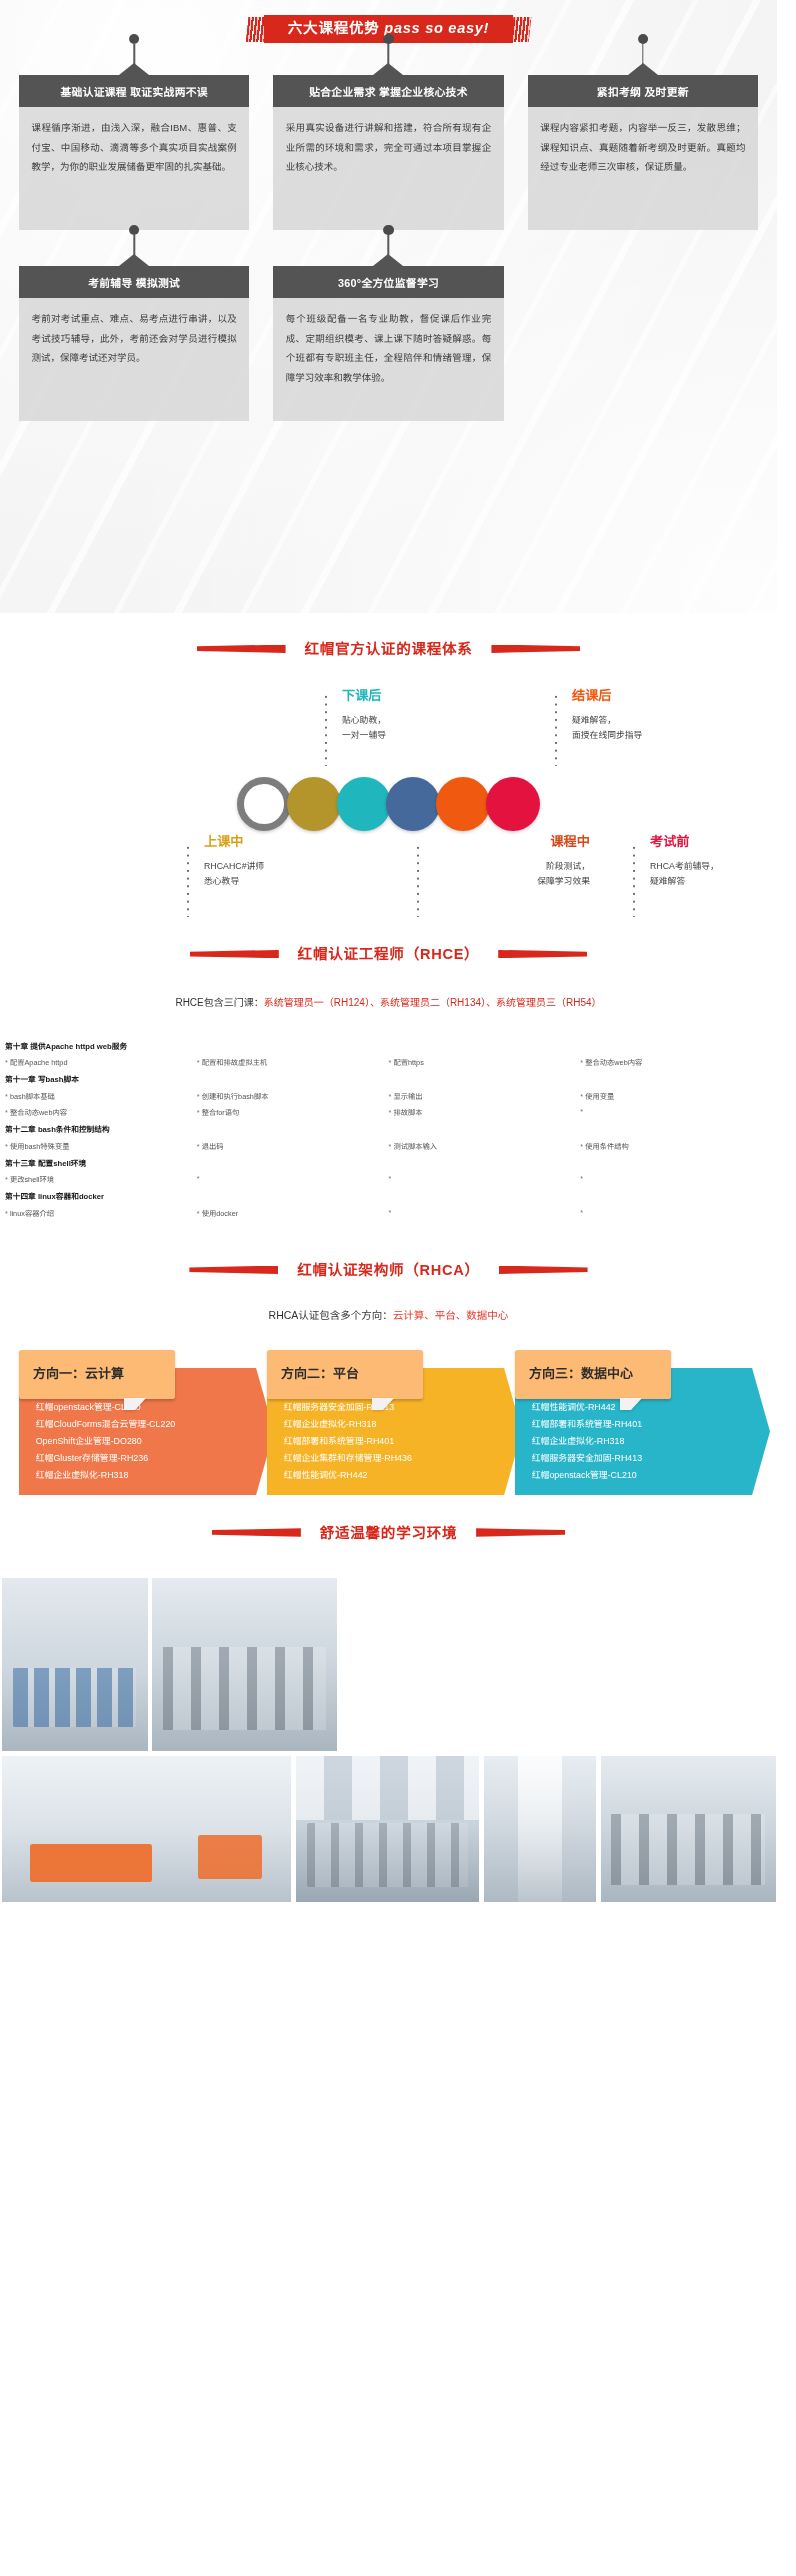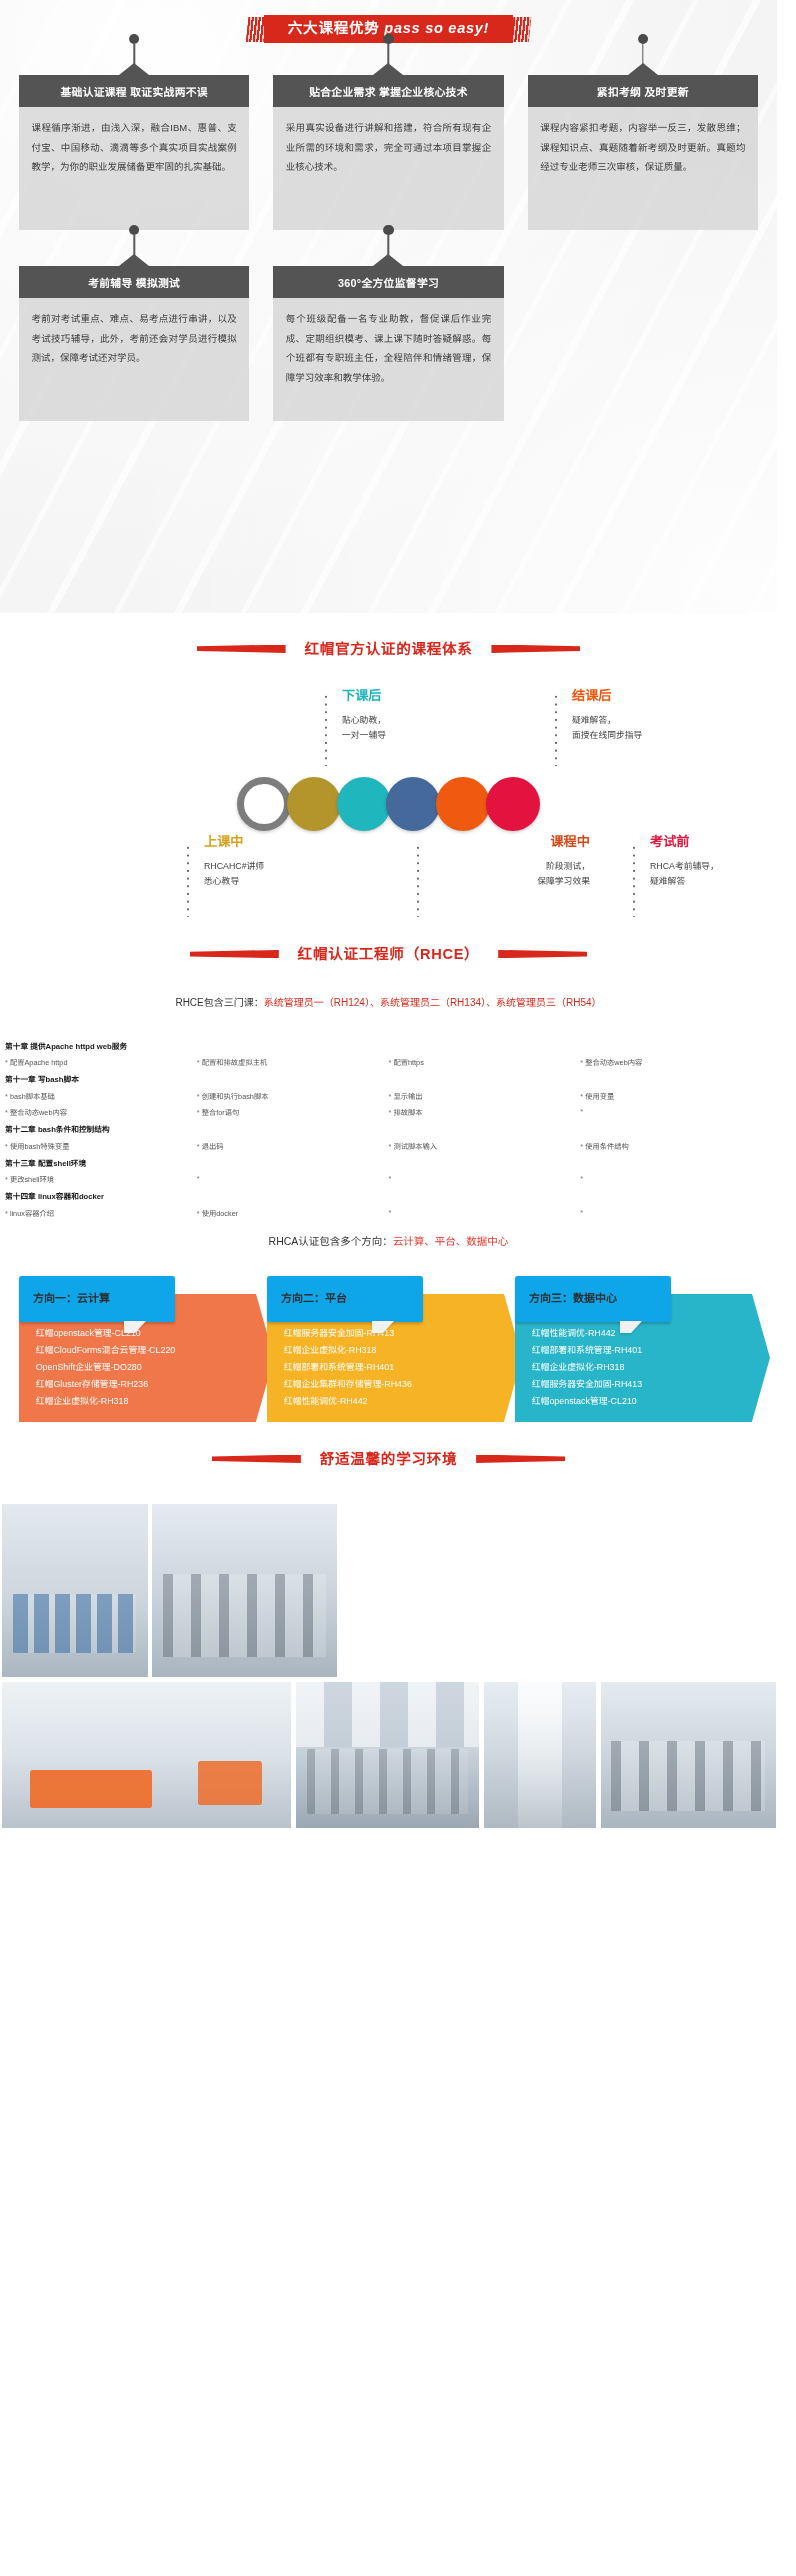--- a/index.html
+++ b/index.html
@@ -168,23 +168,23 @@
   }
   .dir.d1{ left:0;   background:#f0774a; }
   .dir.d1::after{ background:#f0774a; clip-path:polygon(0 0,100% 50%,0 100%); }
   .dir.d2{ left:248px; background:#f6b325; }
   .dir.d2::after{ background:#f6b325; clip-path:polygon(0 0,100% 50%,0 100%); }
   .dir.d3{ left:496px; background:#28b5c9; }
   .dir.d3::after{ background:#28b5c9; clip-path:polygon(0 0,100% 50%,0 100%); }
 
   .dir-bub{
     position:absolute; top:-18px; left:0; width:156px;
-    background:#0ea5e9; border-radius:2.8px;
+    background:#fdba74; border-radius:2.8px;
     box-shadow:0 1.4px 2.8px rgba(0,0,0,.20);
-    color:#2d2d2d; font-size:11px;font-weight:bold;
+    color:#2d2d2d; font-size:13px;font-weight:bold;
     padding:12px 0 12.5px 14px;
     z-index:3;
   }
   .dir-bub::after{
     content:"";position:absolute;left:105px;bottom:-11px;
     border-left:11px solid #f2f2f2;border-right:11px solid transparent;
     border-top:12.5px solid #f2f2f2; border-bottom:0;
     filter:drop-shadow(0 1.4px 1.4px rgba(0,0,0,.15));
   }
 
@@ -442,20 +442,23 @@
           <div class="ol-item">使用docker</div>
           <div class="ol-item"></div>
           <div class="ol-item"></div>
         </div>
       </div>
 
     </div>
   </section>
 
   <section>
+    <div class="brush-title" style="padding-top:31px">
+      <span class="brush">红帽认证架构师（RHCA）</span>
+    </div>
 
     <div class="rhca-line">
       <span>RHCA认证包含多个方向：</span><span class="hl">云计算、平台、数据中心</span>
     </div>
 
     <div class="dirs">
 
       <div class="dir d1">
         <div class="dir-bub">方向一：云计算</div>
         <div class="courses">

